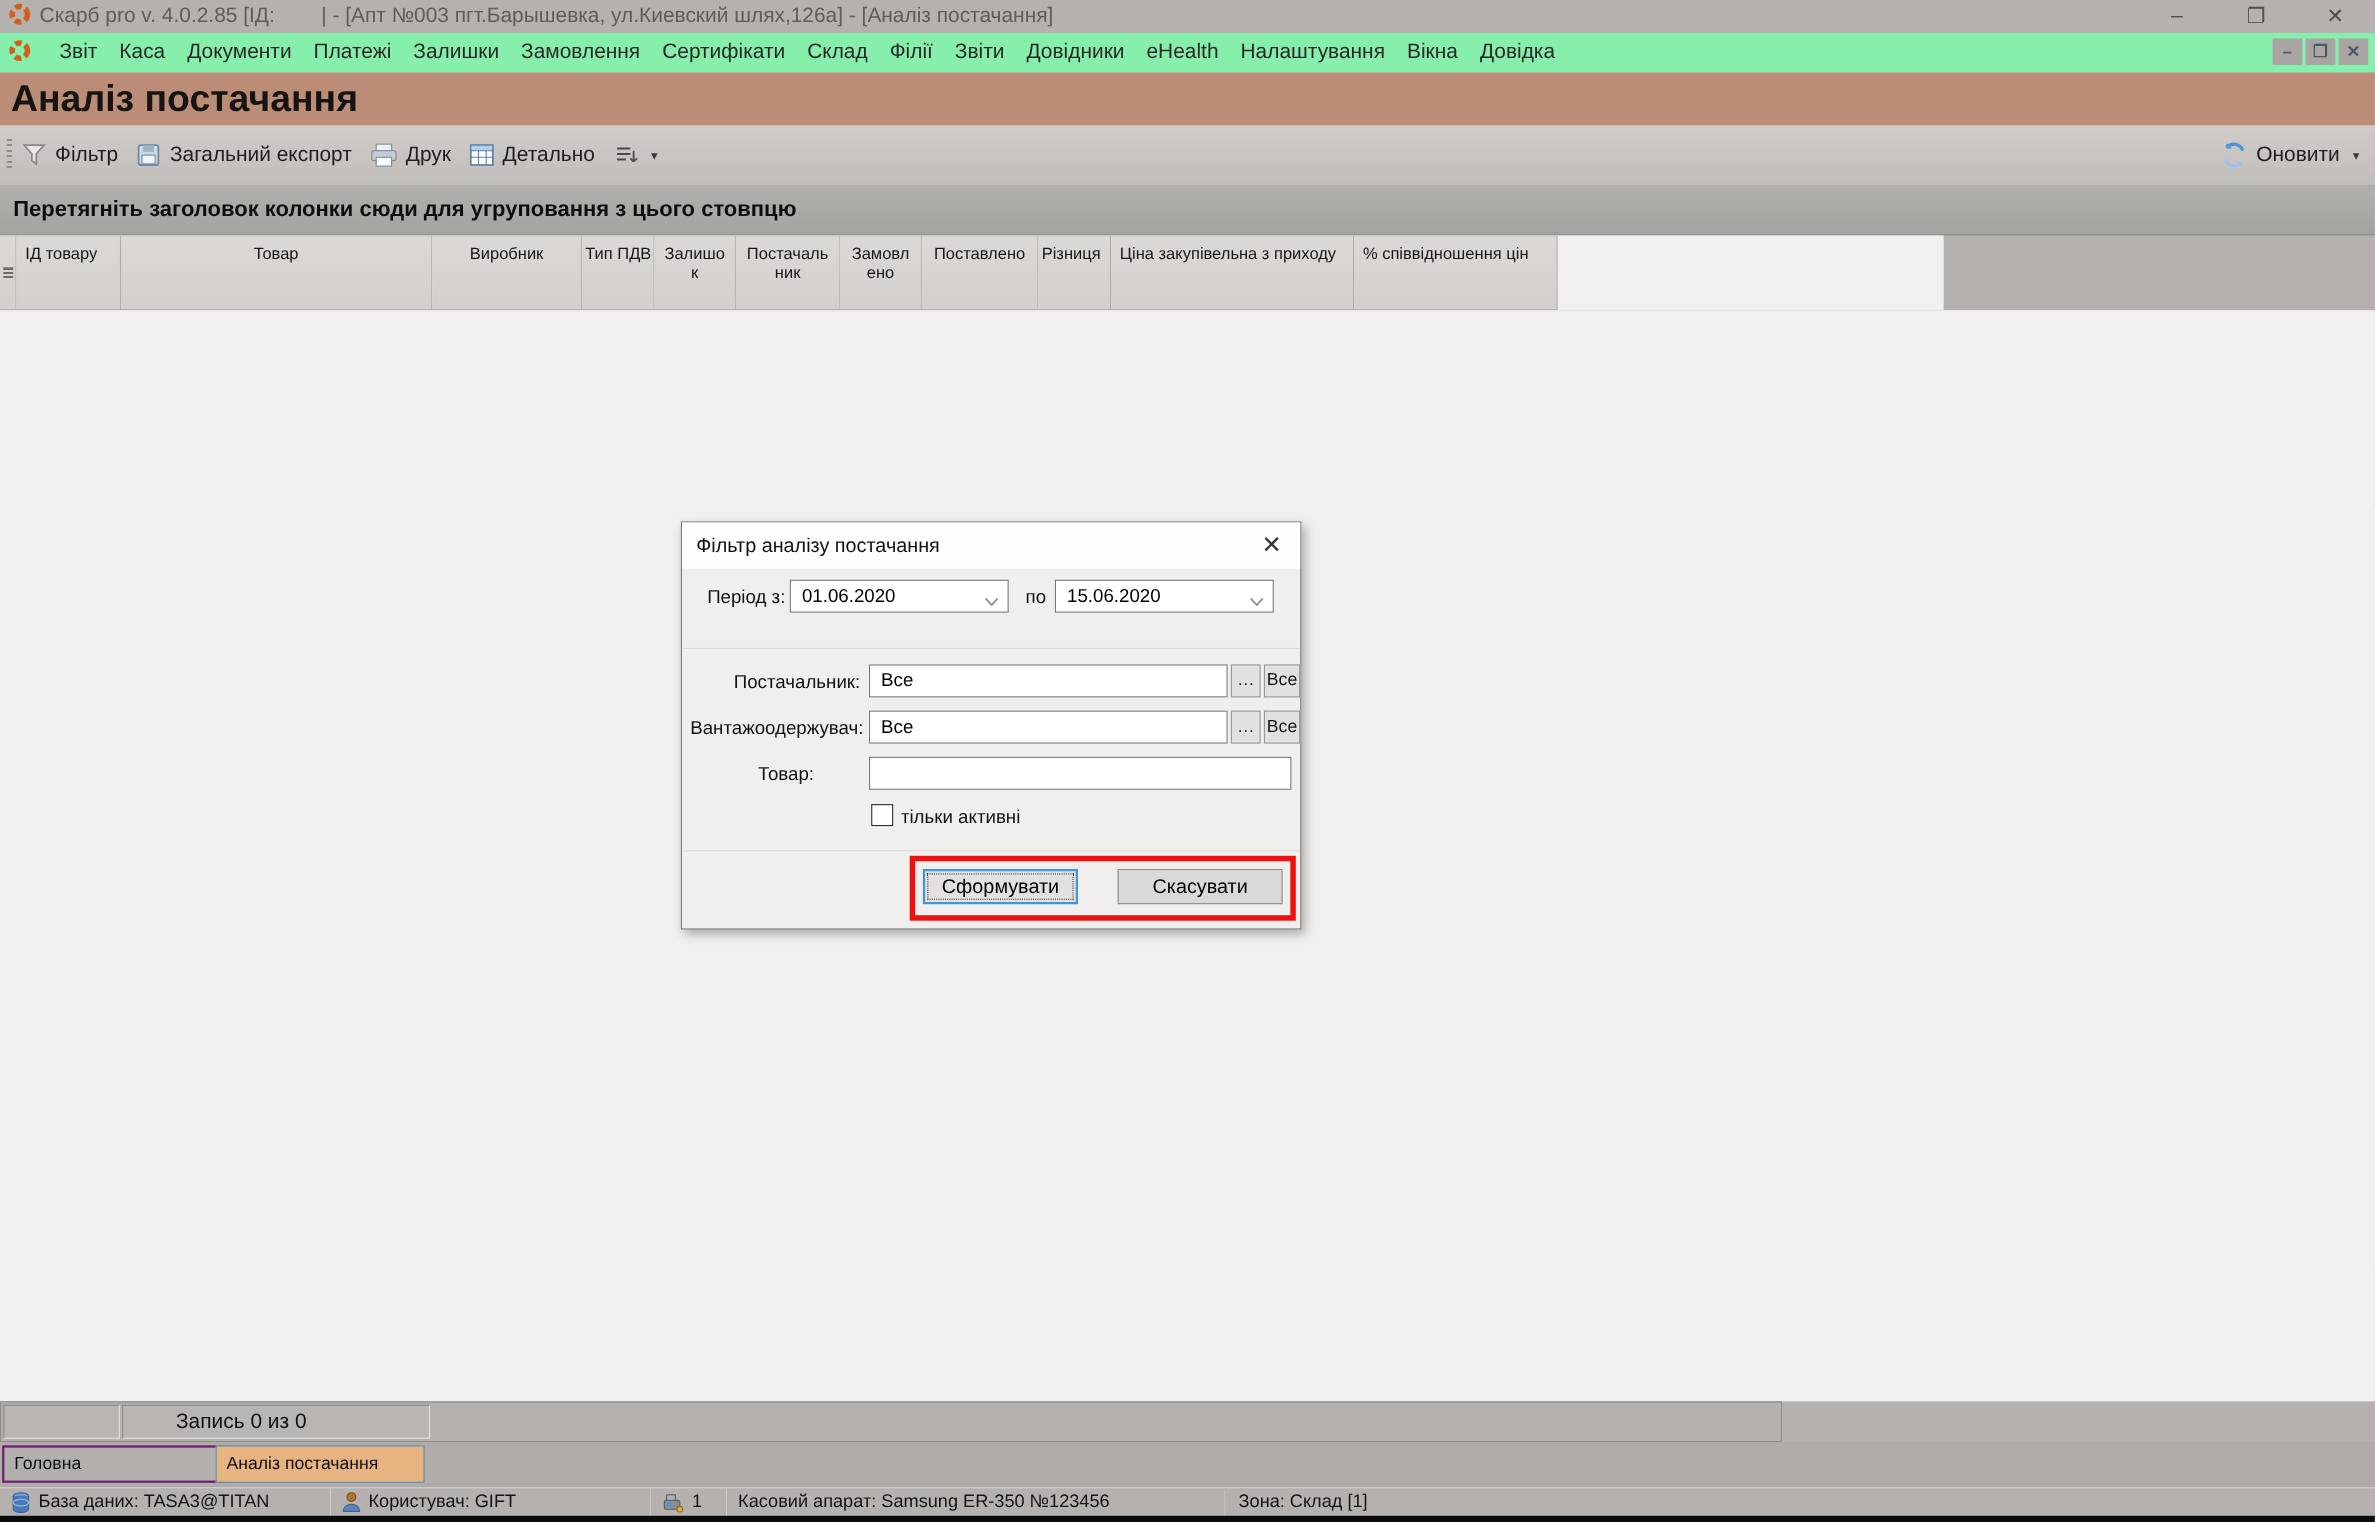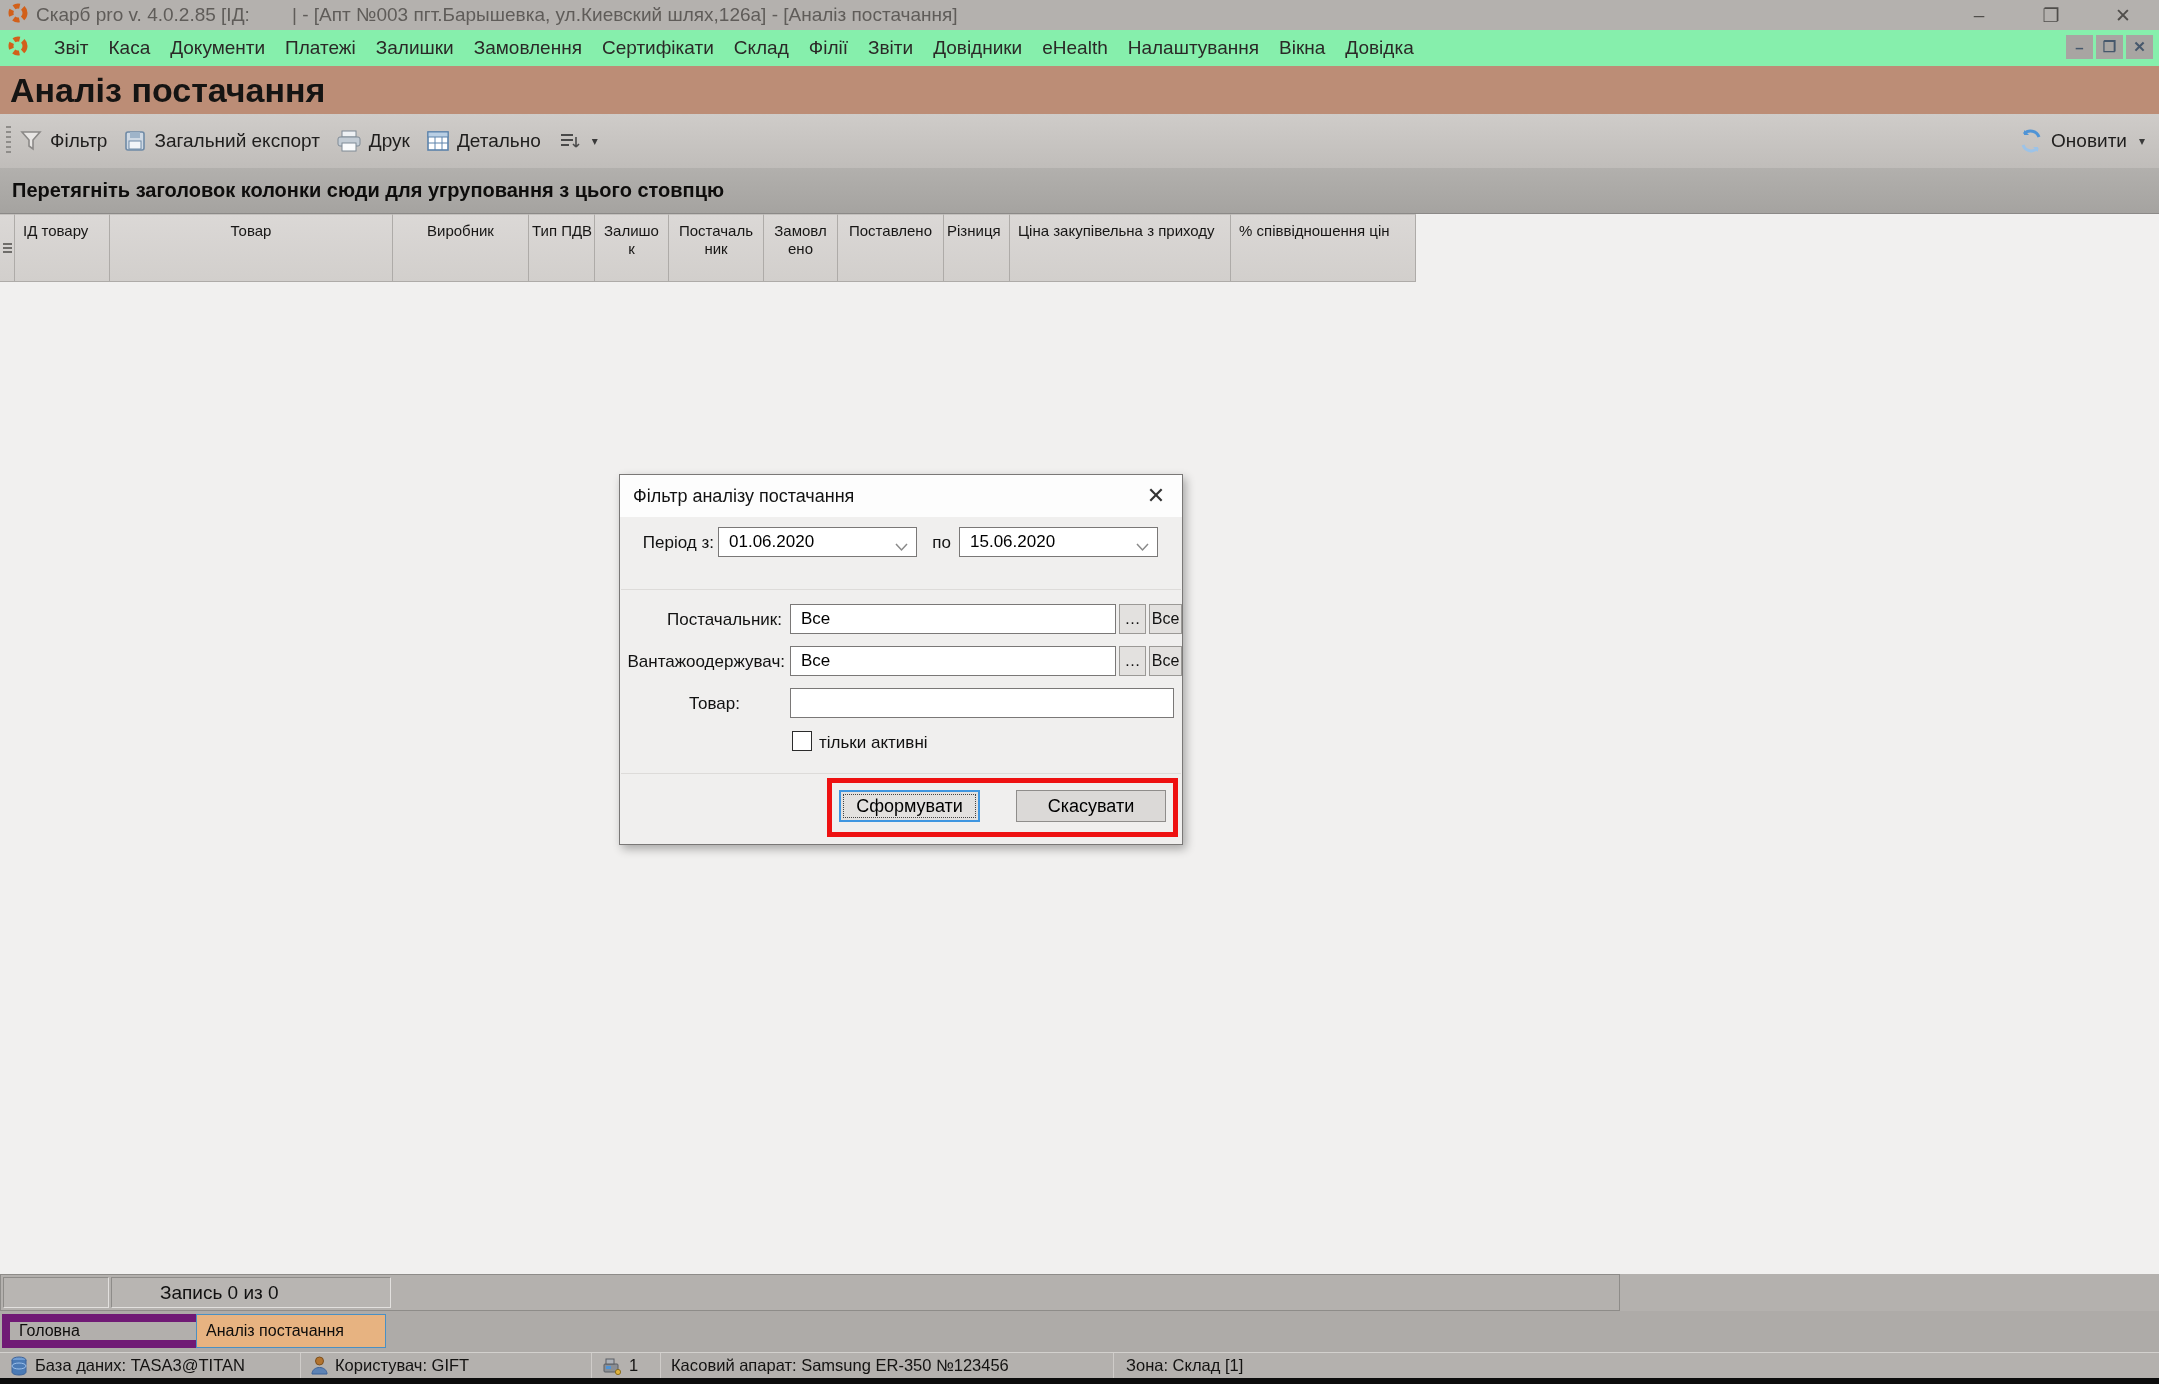--- a/index.html
+++ b/index.html
@@ -45,21 +45,21 @@
   .dd-arrow { font-size:12px; color:#3a3a3a; padding:0 4px; }
   .toolbar-right { position:absolute; right:10px; top:0; height:54px; display:flex; align-items:center; }
 
   
   .grouppanel { position:absolute; left:0; top:168px; width:2159px; height:46px;
     background:linear-gradient(#b2b0ad,#a5a3a0); border-bottom:1px solid #8b8987;
     display:flex; align-items:center; }
   .grouppanel .gtext { margin-left:12px; font-size:20px; font-weight:bold; color:#0e0d0c; }
 
   
-  .headerrow { position:absolute; left:0; top:214px; width:2159px; height:68px;
+  .headerrow { position:absolute; left:0; top:214px; width:1767px; height:68px;
     background:#f1f0ef; display:flex; }
   .hcell { background:linear-gradient(#dbd8d6,#d2cfcc); border-right:1px solid #aeaba8;
     border-bottom:1px solid #aeaba8; border-top:1px solid #c4c1be;
     font-size:15px; color:#171615; padding:7px 8px 0 8px; line-height:1.2;
     position:relative; }
   .hcell.c { text-align:center; }
   .hcell.l { text-align:left; }
   .hcell.ba { word-break:break-all; }
   .hcell.ind { width:15px; padding:0; }
   .ind-dots { position:absolute; left:3px; top:28px; width:9px; height:12px;
@@ -106,21 +106,21 @@
   .reccell { position:absolute; top:2px; height:31px;
     border:1px solid; border-color:#8e8c89 #e2e0de #e2e0de #8e8c89; background:#b8b5b2; }
   .reccell.first { left:2px; width:106px; }
   .reccell.count { left:110px; width:280px; display:flex; align-items:center; }
   .reccell.count span { margin-left:48px; font-size:19px; color:#111; }
 
   
   .tabsrow { position:absolute; left:0; top:1311px; width:2159px; height:41px; background:#aeaba8; }
   .tab { position:absolute; top:3px; height:34px; display:flex; align-items:center;
     font-size:16px; color:#0e0d0c; padding-left:9px; }
-  .tab.inactive { left:2px; width:208px; border:8px solid #701a75; background:#b2afac;text-align:right; }
+  .tab.inactive { left:2px; width:208px; border:2px solid #701a75; background:#b2afac;text-align:right; }
   .tab.active { left:196px; width:190px; border:1px solid #4a90c4; background:#e7b381; }
 
   
   .statusbar { position:absolute; left:0; top:1352px; width:2159px; height:26px;
     background:#b4b1ae; border-top:1px solid #d3d1ce; display:flex; align-items:center; }
   .sitem { display:flex; align-items:center; height:100%; font-size:16.5px; color:#141312; }
   .sitem svg { margin:0 7px 0 10px; }
   .ssep { width:1px; height:100%; background:#908e8b; border-right:1px solid #cfccc9; }
   .w1{width:300px}.w2{width:290px}.w3{width:68px}.w4{width:452px}
 

